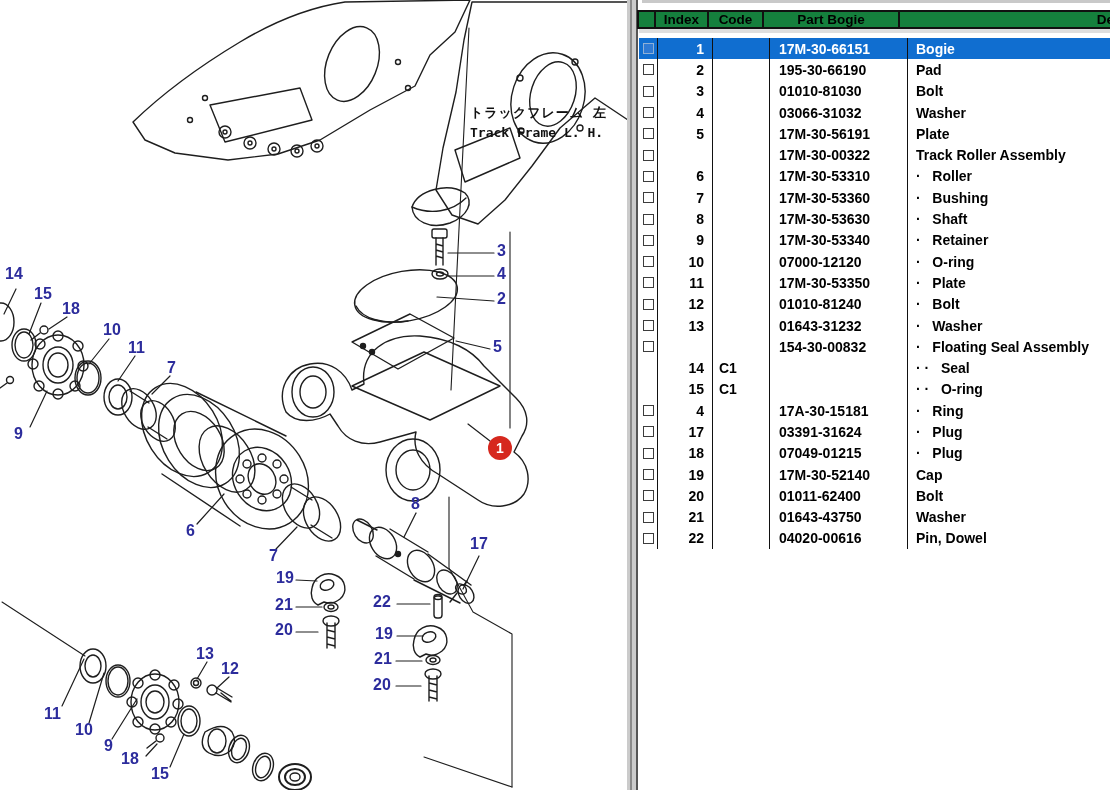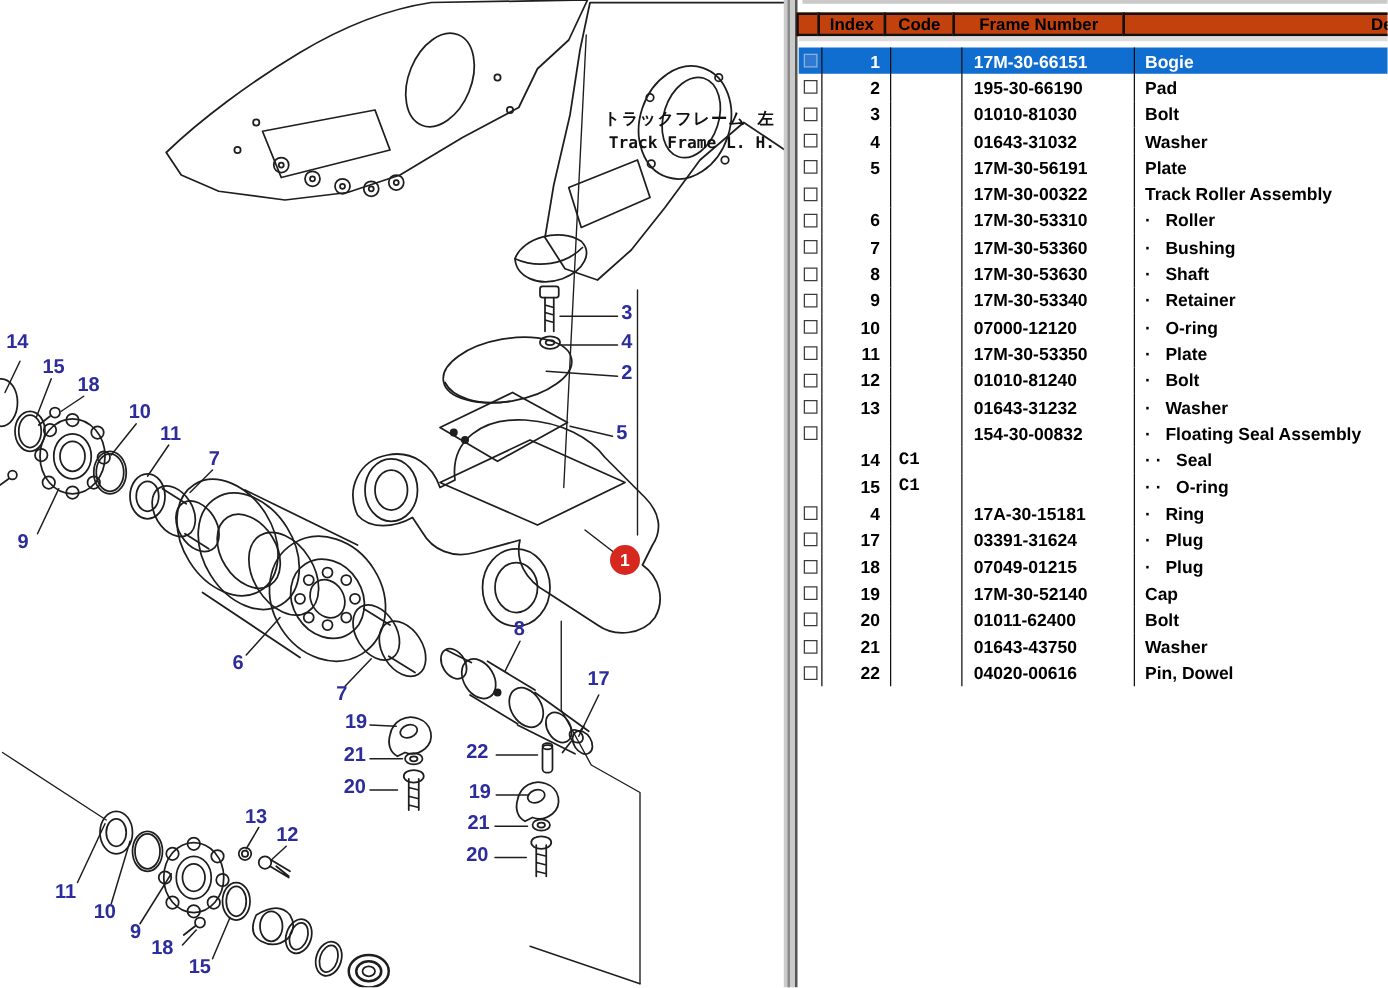--- a/index.html
+++ b/index.html
@@ -3,47 +3,47 @@
 <meta charset="utf-8">
 <style>
   html,body{margin:0;padding:0;}
   body{width:1110px;height:790px;overflow:hidden;background:#fff;
        font-family:"Liberation Sans",sans-serif;position:relative;}
   
   #diagram-pane{position:absolute;left:0;top:0;width:628px;height:790px;background:#fff;}
   #diagram-svg{position:absolute;left:0;top:0;}
   .callout{position:absolute;font-weight:bold;font-size:16px;line-height:15px;
            color:#2c2c9c;letter-spacing:0px;white-space:nowrap;}
-  #frame-label{position:absolute;left:470px;top:86px;width:150px;text-align:right;
+  #frame-label{position:absolute;left:470px;top:104px;width:150px;text-align:left;
                font-family:"DejaVu Sans Mono",monospace;font-weight:bold;color:#111;}
   #frame-label .ja{font-size:13px;letter-spacing:1px;}
   #frame-label .en{font-size:13px;letter-spacing:0px;margin-top:3px;}
   #balloon-1{position:absolute;width:24px;height:24px;border-radius:50%;
              display:flex;align-items:center;justify-content:center;
              color:#fff;font-weight:bold;font-size:14px;}
   
   #splitter{position:absolute;left:627px;top:0;width:9px;height:790px;background:#cbcbcb;}
   #splitter .groove{position:absolute;left:3px;top:0;width:2px;height:790px;background:#8a8a8a;}
   
   #table-pane{position:absolute;left:636px;top:0;width:474px;height:790px;background:#fff;
               border-left:2px solid #555;}
   #top-strip{position:absolute;left:4px;top:0;width:470px;height:3px;background:#c9c9c9;}
   #grid-header{position:absolute;left:1px;top:10px;height:19px;display:flex;}
-  .hcell{box-sizing:border-box;background:#c2410c;border:2px solid #111;margin-left:-2px;
+  .hcell{box-sizing:border-box;background:#15803d;border:2px solid #111;margin-left:-2px;
          font-weight:bold;font-size:13.5px;color:#000;display:flex;align-items:center;
          justify-content:center;white-space:nowrap;overflow:hidden;}
   #header-strip{position:absolute;left:1px;top:29px;width:472px;height:4px;background:#dedede;}
   #rows{position:absolute;left:1px;top:38px;width:473px;}
   .trow{display:flex;height:21.3px;align-items:center;font-weight:bold;font-size:14px;color:#000;}
   .trow.selected{background:#106ed0;color:#fff;}
   .tcell{box-sizing:border-box;height:100%;display:flex;align-items:center;
          white-space:pre;overflow:hidden;border-right:1.6px solid #111;}
   .c-check{width:19px;justify-content:center;}
   .c-index{width:55px;justify-content:flex-end;padding-right:8px;}
-  .c-code{width:57px;padding-left:6px;font-family:Liberation Mono, monospace;}
+  .c-code{width:57px;padding-left:6px;}
   .c-part{width:138px;padding-left:9px;}
   .c-desc{flex:1;padding-left:8px;border-right:none;}
   .cbx{width:11px;height:11px;box-sizing:border-box;border:1.6px solid #3c3c3c;background:#fff;}
   .trow.selected .cbx{border-color:#8fb0d6;background:#2f7ad4;}
 </style>
 </head>
 <body>
 
 <div id="diagram-pane">
   <svg id="diagram-svg" width="628" height="790" viewBox="0 0 628 790">
@@ -313,21 +313,21 @@
 <div id="splitter">
     <div class="groove"></div>
   </div>
 
 <div id="table-pane">
   <div id="top-strip"></div>
   <div id="grid-header">
     <div class="hcell c-check" style="width:19px"></div>
     <div class="hcell" style="width:55px">Index</div>
     <div class="hcell" style="width:57px">Code</div>
-    <div class="hcell" style="width:138px">Frame Number</div>
+    <div class="hcell" style="width:138px">Part Bogie</div>
     <div class="hcell" style="width:472px">Description</div>
   </div>
   <div id="header-strip"></div>
   <div id="rows">
       <div class="trow selected">
         <div class="tcell c-check"><div class="cbx"></div></div>
         <div class="tcell c-index">1</div>
         <div class="tcell c-code"></div>
         <div class="tcell c-part">17M-30-66151</div>
         <div class="tcell c-desc">Bogie</div>
@@ -343,21 +343,21 @@
         <div class="tcell c-check"><div class="cbx"></div></div>
         <div class="tcell c-index">3</div>
         <div class="tcell c-code"></div>
         <div class="tcell c-part">01010-81030</div>
         <div class="tcell c-desc">Bolt</div>
       </div>
       <div class="trow">
         <div class="tcell c-check"><div class="cbx"></div></div>
         <div class="tcell c-index">4</div>
         <div class="tcell c-code"></div>
-        <div class="tcell c-part">01643-31032</div>
+        <div class="tcell c-part">03066-31032</div>
         <div class="tcell c-desc">Washer</div>
       </div>
       <div class="trow">
         <div class="tcell c-check"><div class="cbx"></div></div>
         <div class="tcell c-index">5</div>
         <div class="tcell c-code"></div>
         <div class="tcell c-part">17M-30-56191</div>
         <div class="tcell c-desc">Plate</div>
       </div>
       <div class="trow">

